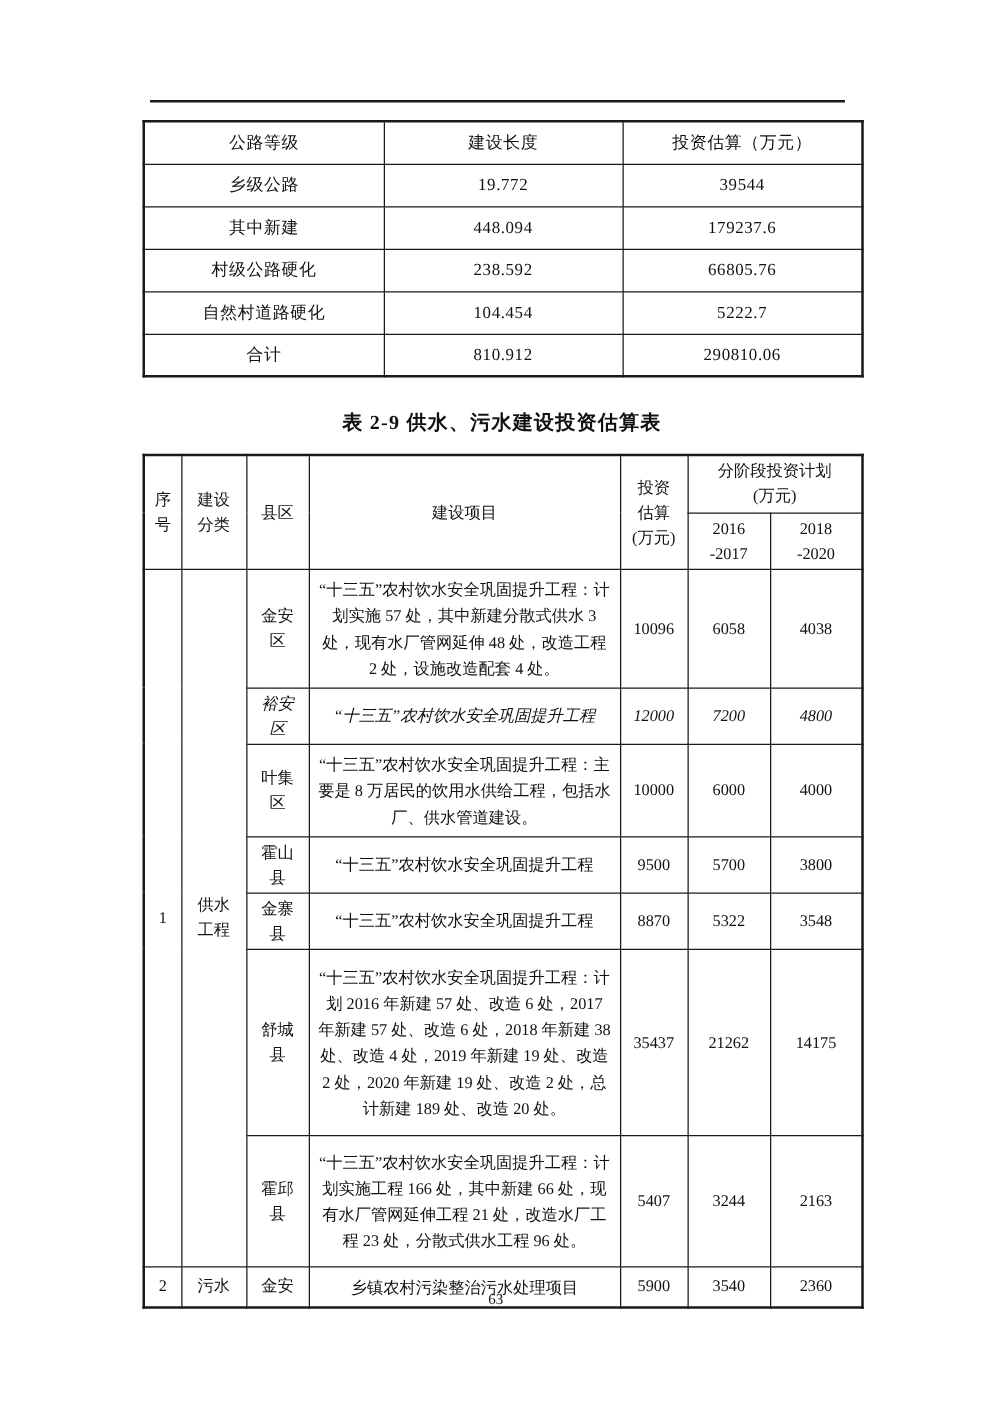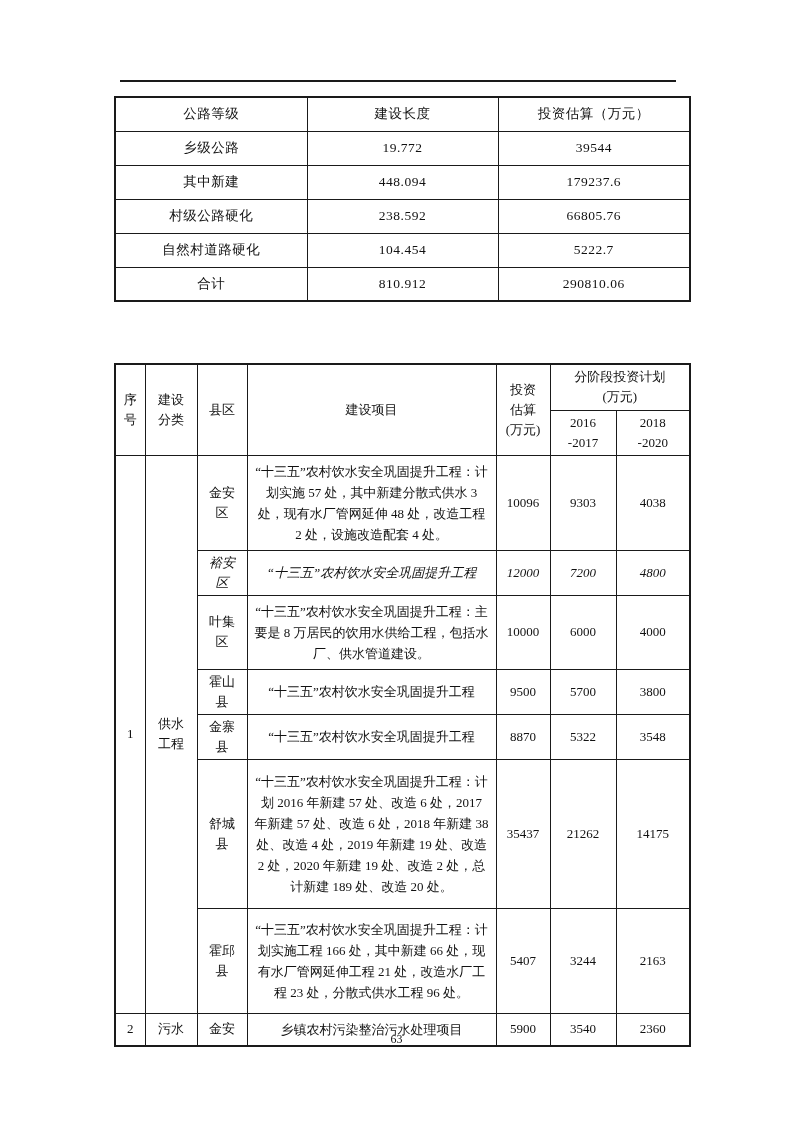--- a/index.html
+++ b/index.html
@@ -138,20 +138,21 @@
         <td>5222.7</td>
       </tr>
       <tr>
         <td>合计</td>
         <td>810.912</td>
         <td>290810.06</td>
       </tr>
     </tbody>
   </table>
 
+  <div class="t2-title">表 2-9 供水、污水建设投资估算表</div>
 
   <table class="t2">
     <colgroup>
       <col style="width:30px">
         <col style="width:52px">
         <col style="width:50px">
       <col style="width:249px">
         <col style="width:54px">
         <col style="width:66px">
         <col style="width:74px">
@@ -179,21 +180,21 @@
     </thead>
     <tbody>
       <tr class="r1">
         <td rowspan="7">1</td>
         <td rowspan="7" class="pre">供水
 工程</td>
         <td class="pre">金安
 区</td>
         <td class="project">“十三五”农村饮水安全巩固提升工程：计划实施 57 处，其中新建分散式供水 3 处，现有水厂管网延伸 48 处，改造工程 2 处，设施改造配套 4 处。</td>
         <td>10096</td>
-        <td>9303</td>
+        <td>6058</td>
         <td>4038</td>
       </tr>
       <tr class="r2">
         <td class="pre">裕安
 区</td>
         <td class="project">“十三五”农村饮水安全巩固提升工程</td>
         <td>12000</td>
         <td>7200</td>
         <td>4800</td>
       </tr>

